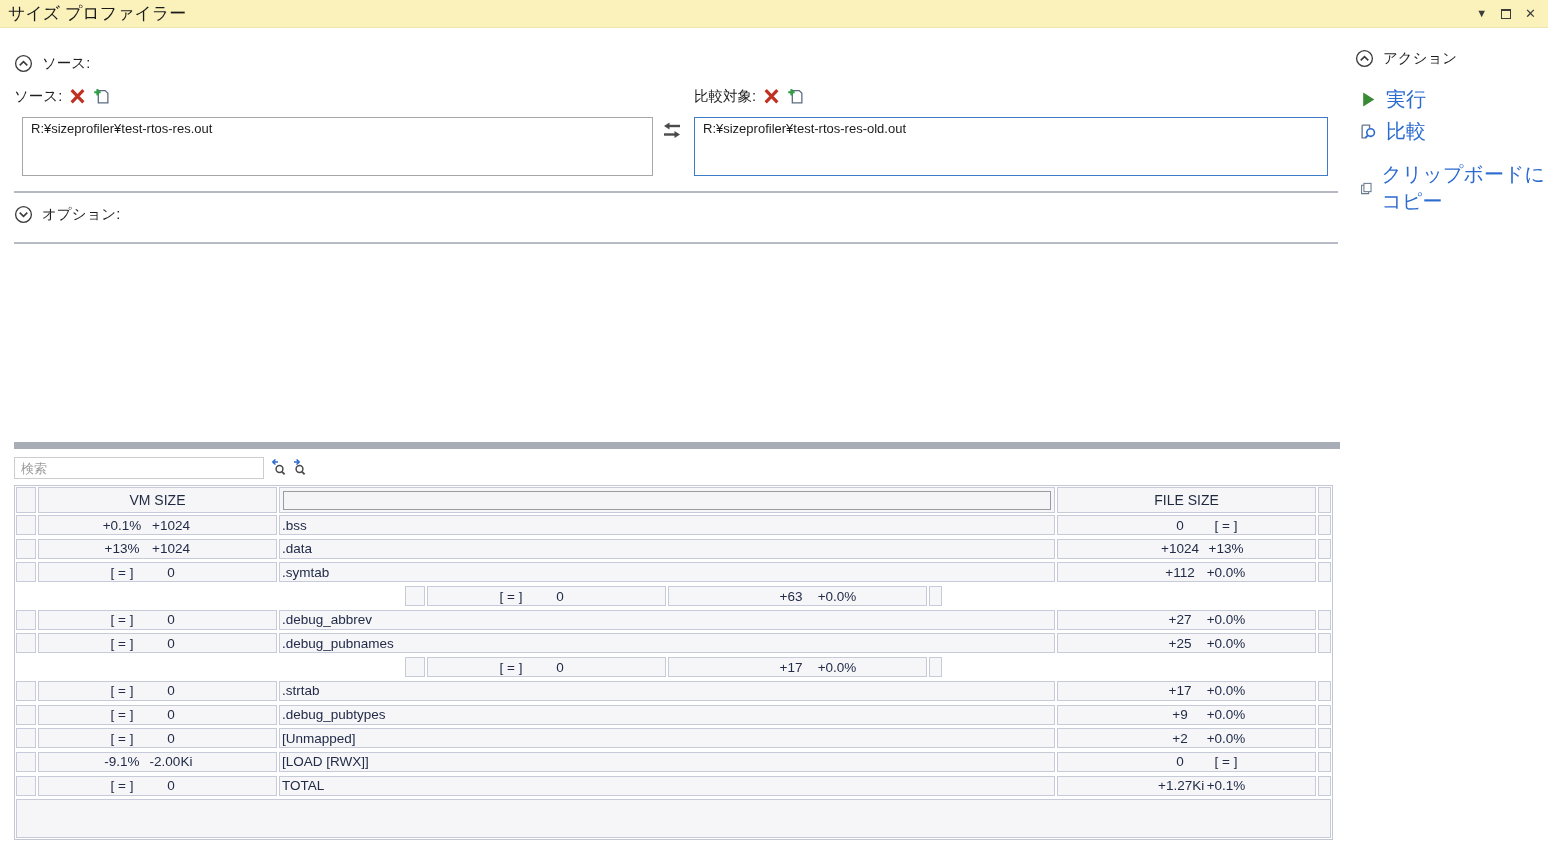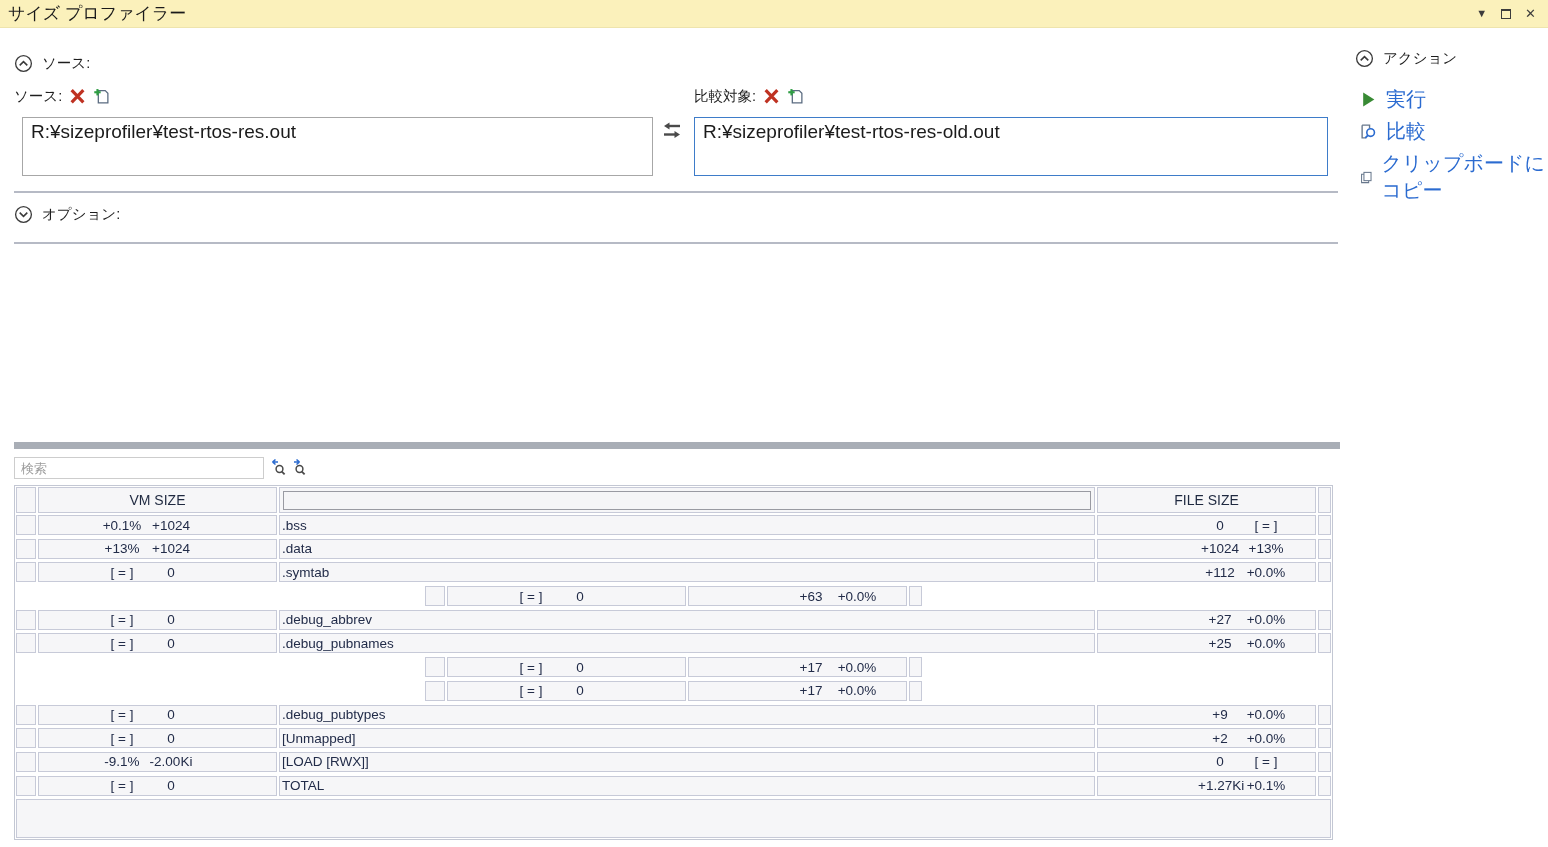--- a/index.html
+++ b/index.html
@@ -25,21 +25,21 @@
   
   .section-hdr{ position:absolute; display:flex; align-items:center; gap:9px; font-size:14.5px; color:#1e1e1e; }
   .chev-circle{ width:19px; height:19px; display:inline-block; cursor:pointer; }
 
   
   .field-row{ position:absolute; display:flex; align-items:center; gap:7px; font-size:14.5px; }
   .mini-icon{ width:17px; height:17px; display:inline-block; cursor:pointer; }
 
   
   .pathbox{
-    position:absolute; height:59px; background:#fff; font-size:19px;
+    position:absolute; height:59px; background:#fff; font-size:13px;
     padding:3px 8px; color:#1b1b1b; resize:none; overflow:hidden;
     font-family:"Liberation Sans","DejaVu Sans",sans-serif; outline:none;
   }
   .pathbox.src{ left:22px; top:117px; width:631px; border:1px solid #a7a7a7; }
   .pathbox.cmp{ left:694px; top:117px; width:634px; border:1.5px solid #3e7cc9; }
   .swapbtn{ position:absolute; left:660px; top:119px; width:24px; height:24px; cursor:pointer; }
 
   .divider{ position:absolute; left:14px; width:1324px; height:2px; background:#b6bac5; }
 
   
@@ -63,21 +63,21 @@
     position:absolute; left:14px; top:485px; width:1319px; height:355px;
     border:1px solid #c3c7d3; background:#ffffff; padding:1px;
   }
   .trow{ display:flex; column-gap:2px;justify-content:center; }
   .trow.header{ height:26px; margin-bottom:2px; }
   .trow.drow{ height:20px; margin-bottom:3.7px; cursor:default; }
   .cell{
     border:1px solid #c7cad8; background:#f6f6f8; color:#222c49;
     font-size:13.5px; display:flex; align-items:center; overflow:hidden; white-space:nowrap;
   }
-  .c0{ width:20px; } .c1{ width:239px; } .c2{ flex:1; } .c3{ width:219px; } .c4{ width:13px; }
+  .c0{ width:20px; } .c1{ width:239px; } .c2{ flex:1; } .c3{ width:259px; } .c4{ width:13px; }
   .header .c1,.header .c3{ justify-content:center; font-size:14px; color:#1f2940; }
   .header .c2{ padding:0; }
   .hbox{ flex:1; height:19px; margin:0 3px; border:1px solid #999aa2; background:#f5f5f7; }
   .c1 .pct{ margin-left:59px; width:48px; text-align:center; }
   .c1 .val{ margin-left:1px;  width:48px; text-align:center; }
   .c2.namecell{ padding-left:2px; }
   .c3 .fval{ margin-left:100px; width:44px; text-align:center; }
   .c3 .fpct{ margin-left:2px;   width:44px; text-align:center; }
   .footrow{ height:39px; }
   .footrow .cfull{ flex:1; }
@@ -166,21 +166,21 @@
 
 <div class="action-link" style="top:118px;">
   <svg class="aicon" viewBox="0 0 16 16">
     <path d="M2 2 H9 V5 M2 2 V14 H6" fill="none" stroke="#67778c" stroke-width="1.3"></path>
     <circle cx="10" cy="9" r="3.6" fill="none" stroke="#2b6bd0" stroke-width="1.5"></circle>
     <line x1="7.4" y1="11.6" x2="5" y2="14" stroke="#2b6bd0" stroke-width="1.7"></line>
   </svg>
   <span>比較</span>
 </div>
 
-<div class="action-link" style="top:150px;">
+<div class="action-link" style="top:161px;">
   <svg class="aicon" viewBox="0 0 16 16">
     <rect x="5" y="1.5" width="9" height="10.5" fill="none" stroke="#67778c" stroke-width="1.3"></rect>
     <path d="M5 4 H2 V14.5 H11 V12.5" fill="none" stroke="#67778c" stroke-width="1.3"></path>
   </svg>
   <span>クリップボードにコピー</span>
 </div>
 
 <div class="splitbar"></div>
 
 <input class="searchbox" type="text" placeholder="検索" style="">
@@ -304,20 +304,21 @@
         </div>
         <div class="cell c4"></div>
       </div>
 
       <div class="trow drow">
         <div class="cell c0"></div>
         <div class="cell c1">
           <span class="pct">[ = ]</span>
           <span class="val">0</span>
         </div>
+        <div class="cell c2 namecell">.strtab</div>
         <div class="cell c3">
           <span class="fval">+17</span>
           <span class="fpct">+0.0%</span>
         </div>
         <div class="cell c4"></div>
       </div>
 
       <div class="trow drow">
         <div class="cell c0"></div>
         <div class="cell c1">

